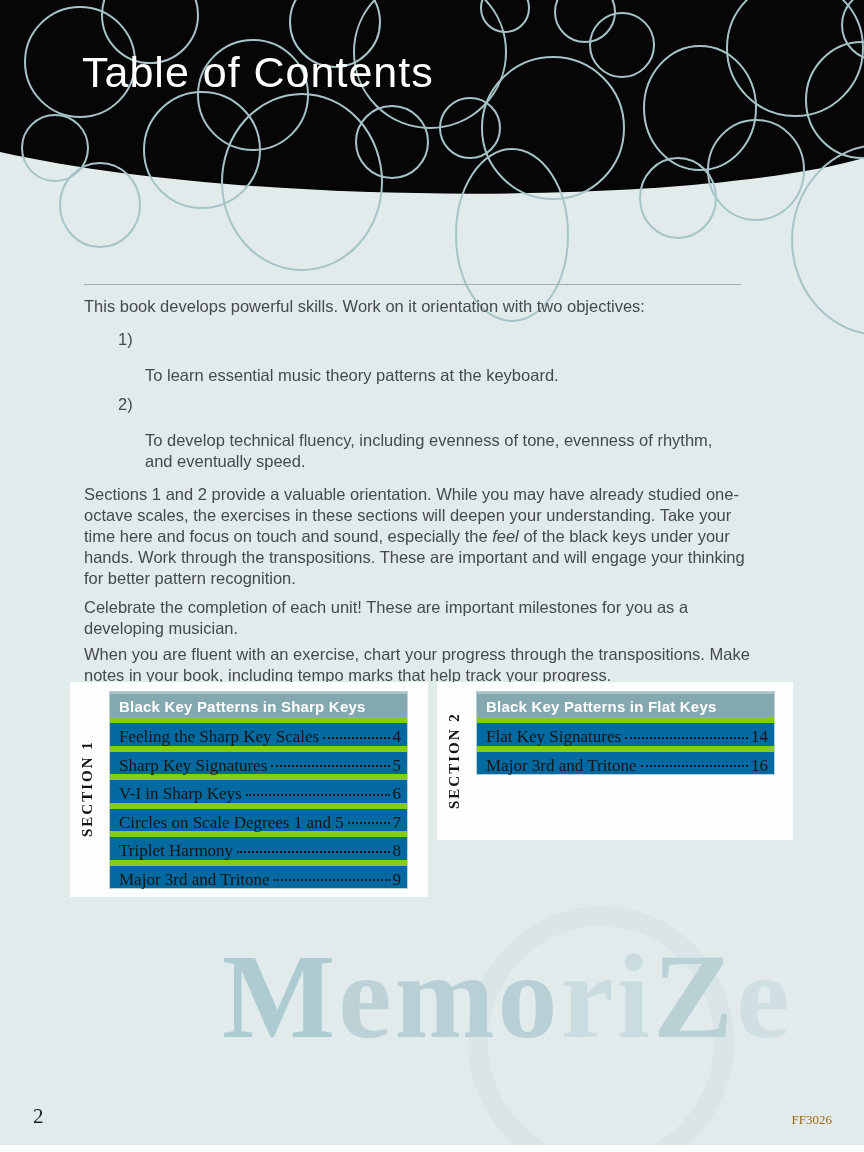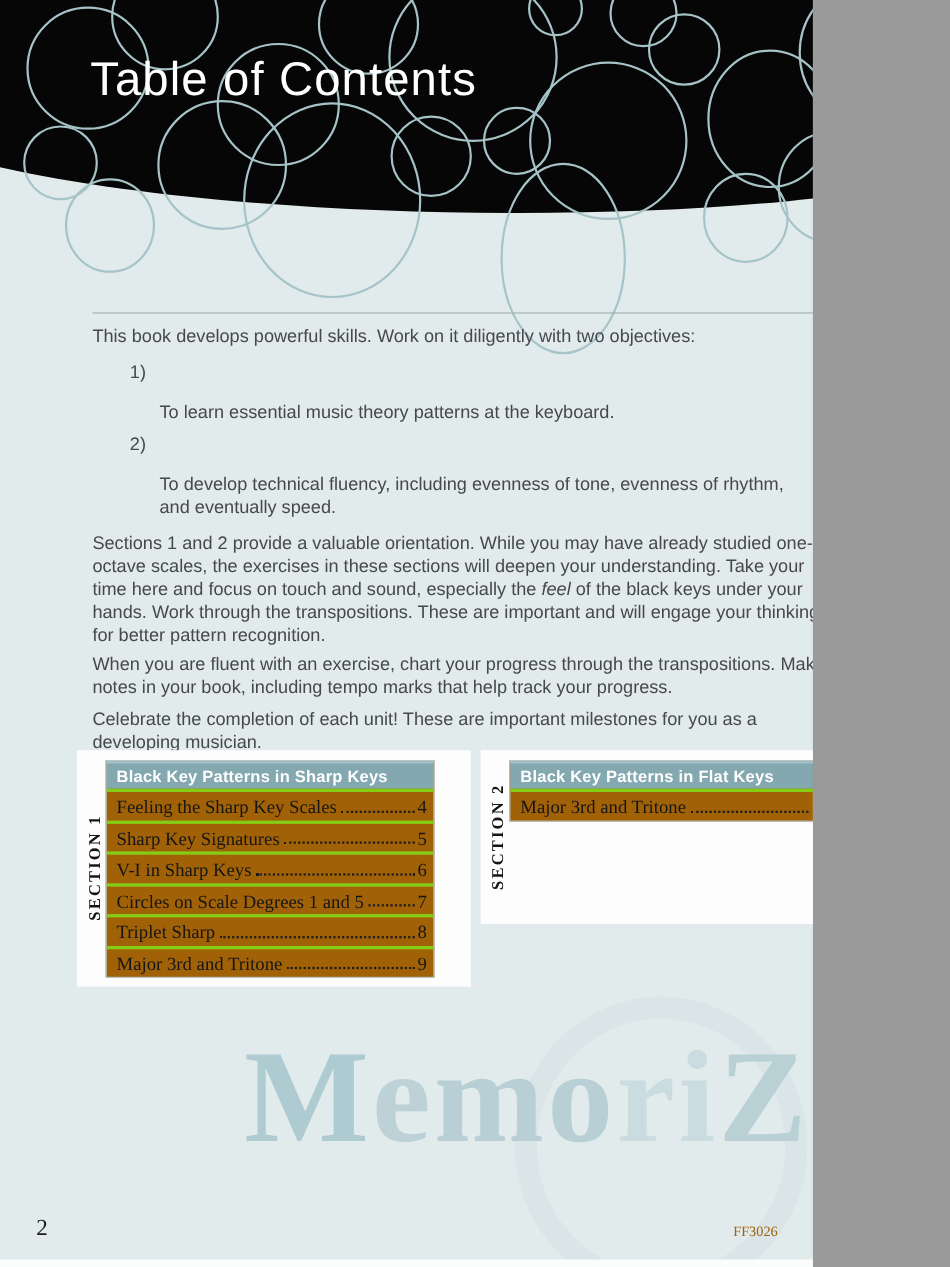--- a/index.html
+++ b/index.html
@@ -1,17 +1,17 @@
 <!DOCTYPE html>
 <html><head>
 <meta charset="utf-8">
 <style>
   html,body{margin:0;padding:0;background:#9a9a9a;}
   .page{
-    position:relative; width:739px; height:1152px; overflow:hidden;
+    position:relative; width:864px; height:1152px; overflow:hidden;
     background:#e2ebeb; font-family:"Liberation Sans", sans-serif;
   }
   
   .header-svg{position:absolute; left:0; top:0; display:block;}
   .page-title{
     position:absolute; left:82px; top:48px; z-index:3;
     color:#ffffff; font-size:43px; font-weight:300; letter-spacing:1px;
     font-family:"Liberation Sans", sans-serif;
   }
   
@@ -33,31 +33,31 @@
   .panel{position:absolute; background:#fdfdfd;}
   .panel-1{left:70px; top:682px; width:358px; height:215px;}
   .panel-2{left:437px; top:682px; width:356px; height:158px;}
   .seclabel{
     position:absolute; left:4px; top:9px; bottom:10px; width:26px;
     display:flex; align-items:center; justify-content:center;
     writing-mode:vertical-rl; transform:rotate(180deg);
     font-family:"Liberation Serif", serif; font-weight:bold; font-size:15px;
     letter-spacing:2px; color:#141414; white-space:nowrap;
   }
-  .ttable{position:absolute; left:26px; top:9px; width:297px; border:1px solid #b9d0d4; background:#a16207;}
+  .ttable{position:absolute; left:39px; top:9px; width:297px; border:1px solid #b9d0d4; background:#0369a1;}
   .thead{
     height:25px; line-height:25px; background:#84a8b0; color:#ffffff;
     font-weight:bold; font-size:15px; padding-left:9px; letter-spacing:0.2px;
     border-top:2px solid #a9c3c9; box-sizing:border-box;
   }
   .trow{
     display:flex; align-items:baseline; height:28.5px; line-height:28.5px;
     padding:0 6px 0 9px; box-sizing:border-box;
     font-family:"Liberation Serif", serif; font-size:17px; color:#161616;
-    border-top:3px solid #84cc16;
+    border-top:6px solid #84cc16;
   }
   .trow:first-of-type{border-top:none;}
   .rtitle{white-space:nowrap;}
   .leader{flex:1; align-self:flex-end; margin:0 3px 7px 4px; border-bottom:2px dotted #1b1b1b;}
   .rpage{white-space:nowrap;}
   
   .wm-ring{
     position:absolute; left:468px; top:906px; width:226px; height:232px;
     border:20px solid #d9e5e6; border-radius:50%; z-index:0;
   }
@@ -105,34 +105,34 @@
       <circle cx="470" cy="128" r="30"></circle>
       <circle cx="505" cy="8" r="24"></circle>
     </g>
   </svg>
 
   <div class="page-title">Table of Contents</div>
 
   <div class="rule"></div>
 
   <div class="body-copy">
-    <p class="lead">This book develops powerful skills. Work on it diligently with two objectives:</p>
+    <p class="lead">This book develops powerful skills. Work on it orientation with two objectives:</p>
 
     <div class="objective">
       <span class="obj-num">1)</span>
       <span class="obj-text">To learn essential music theory patterns at the keyboard.</span>
     </div>
     <div class="objective">
       <span class="obj-num">2)</span>
       <span class="obj-text">To develop technical fluency, including evenness of tone, evenness of rhythm, and eventually speed.</span>
     </div>
 
     <p class="para"><span>Sections 1 and 2 provide a valuable orientation. While you may have already studied one-octave scales, the exercises in these sections will deepen your understanding. Take your time here and focus on touch and sound, especially the </span><span class="ital">feel</span><span> of the black keys under your hands. Work through the transpositions. These are important and will engage your thinking for better pattern recognition.</span></p>
+    <p class="para med">Celebrate the completion of each unit! These are important milestones for you as a developing musician.</p>
     <p class="para tight">When you are fluent with an exercise, chart your progress through the transpositions. Make notes in your book, including tempo marks that help track your progress.</p>
-    <p class="para med">Celebrate the completion of each unit! These are important milestones for you as a developing musician.</p>
   </div>
 
   <div class="wm-ring"></div>
   <div class="watermark"><span class="w0">M</span><span class="w1">e</span><span class="w2">m</span><span class="w3">o</span><span class="w4">r</span><span class="w5">i</span><span class="w6">Z</span><span class="w7">e</span></div>
 
   <div class="panel panel-1">
     <div class="seclabel">SECTION 1</div>
     <div class="ttable">
       <div class="thead">Black Key Patterns in Sharp Keys</div>
       <div class="trow">
@@ -149,37 +149,42 @@
         <span class="rtitle">V-I in Sharp Keys</span>
           <span class="leader"></span>
           <span class="rpage">6</span>
       </div>
       <div class="trow">
         <span class="rtitle">Circles on Scale Degrees 1 and 5</span>
           <span class="leader"></span>
           <span class="rpage">7</span>
       </div>
       <div class="trow">
-        <span class="rtitle">Triplet Sharp</span>
+        <span class="rtitle">Triplet Harmony</span>
           <span class="leader"></span>
           <span class="rpage">8</span>
       </div>
       <div class="trow">
         <span class="rtitle">Major 3rd and Tritone</span>
           <span class="leader"></span>
           <span class="rpage">9</span>
       </div>
     </div>
   </div>
 
   <div class="panel panel-2">
     <div class="seclabel">SECTION 2</div>
     <div class="ttable">
       <div class="thead">Black Key Patterns in Flat Keys</div>
       <div class="trow">
+        <span class="rtitle">Flat Key Signatures</span>
+          <span class="leader"></span>
+          <span class="rpage">14</span>
+      </div>
+      <div class="trow">
         <span class="rtitle">Major 3rd and Tritone</span>
           <span class="leader"></span>
           <span class="rpage">16</span>
       </div>
     </div>
   </div>
 
   <div class="pageno">2</div>
   <div class="catalog">FF3026</div>
   <div class="bottom-strip"></div>

